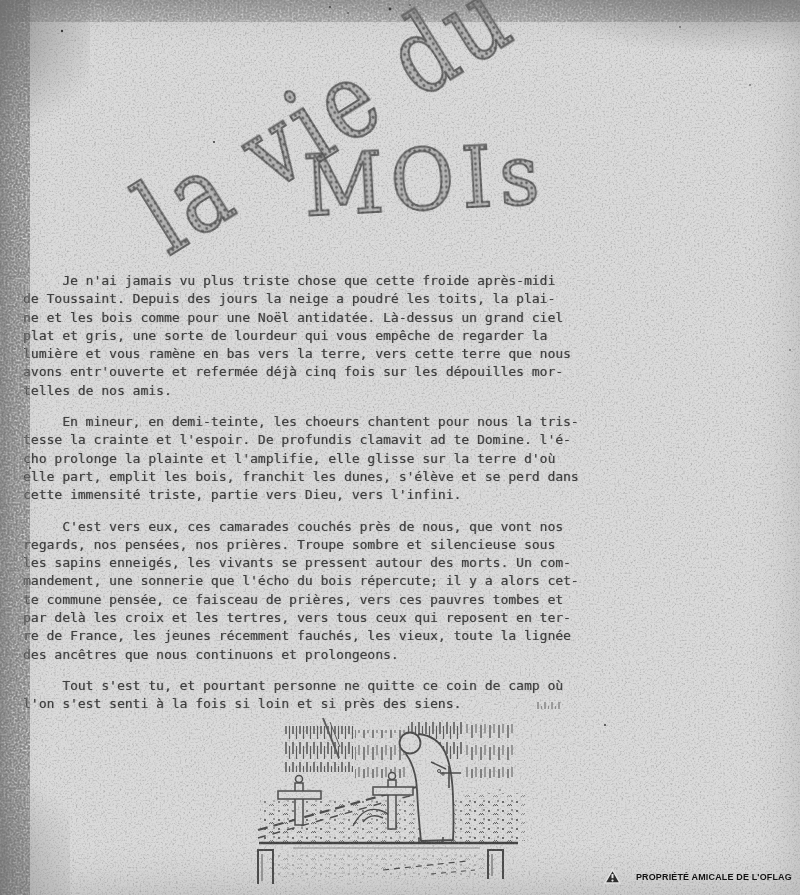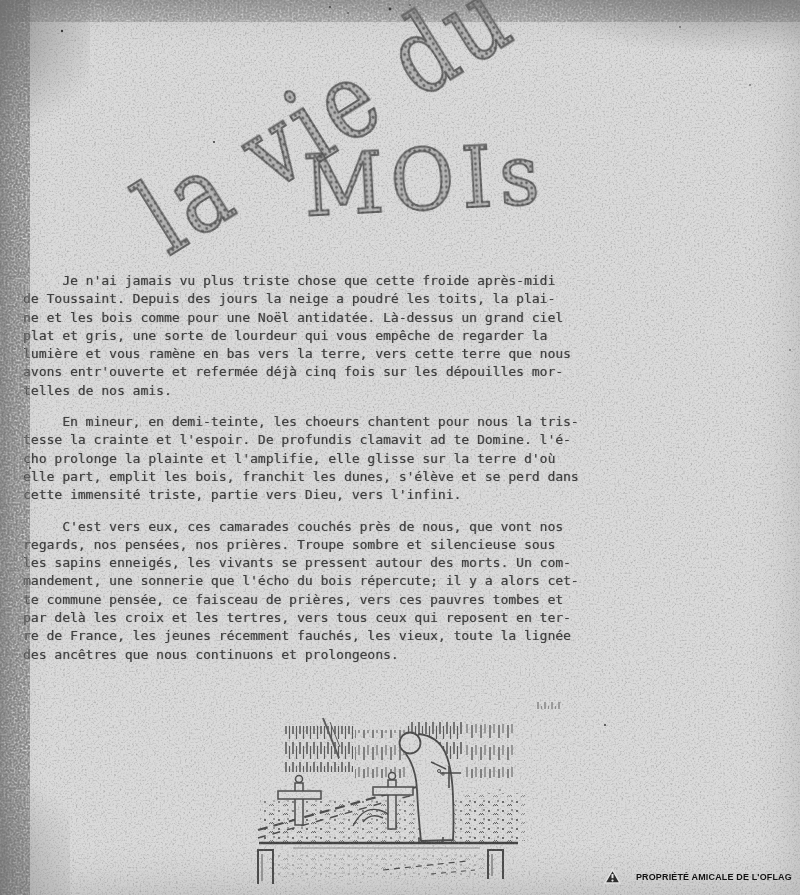--- a/index.html
+++ b/index.html
@@ -110,20 +110,22 @@
 elle part, emplit les bois, franchit les dunes, s'élève et se perd dans
 cette immensité triste, partie vers Dieu, vers l'infini.</pre>
     <pre class="para">     C'est vers eux, ces camarades couchés près de nous, que vont nos
 regards, nos pensées, nos prières. Troupe sombre et silencieuse sous
 les sapins enneigés, les vivants se pressent autour des morts. Un com-
 mandement, une sonnerie que l'écho du bois répercute; il y a alors cet-
 te commune pensée, ce faisceau de prières, vers ces pauvres tombes et
 par delà les croix et les tertres, vers tous ceux qui reposent en ter-
 re de France, les jeunes récemment fauchés, les vieux, toute la lignée
 des ancêtres que nous continuons et prolongeons.</pre>
+    <pre class="para">     Tout s'est tu, et pourtant personne ne quitte ce coin de camp où
+l'on s'est senti à la fois si loin et si près des siens.</pre>
   </div>
 
   <svg class="sketch" viewBox="0 0 340 190">
     <defs>
       <pattern id="vh" width="7" height="20" patternUnits="userSpaceOnUse">
         <path d="M2 2 V14" stroke="#4b4b4b" stroke-width="1.6"></path>
         <path d="M5.5 6 V19" stroke="#4b4b4b" stroke-width="1.2"></path>
       </pattern>
       <pattern id="vh2" width="9" height="22" patternUnits="userSpaceOnUse">
         <path d="M3 3 V16" stroke="#555555" stroke-width="1.5"></path>

